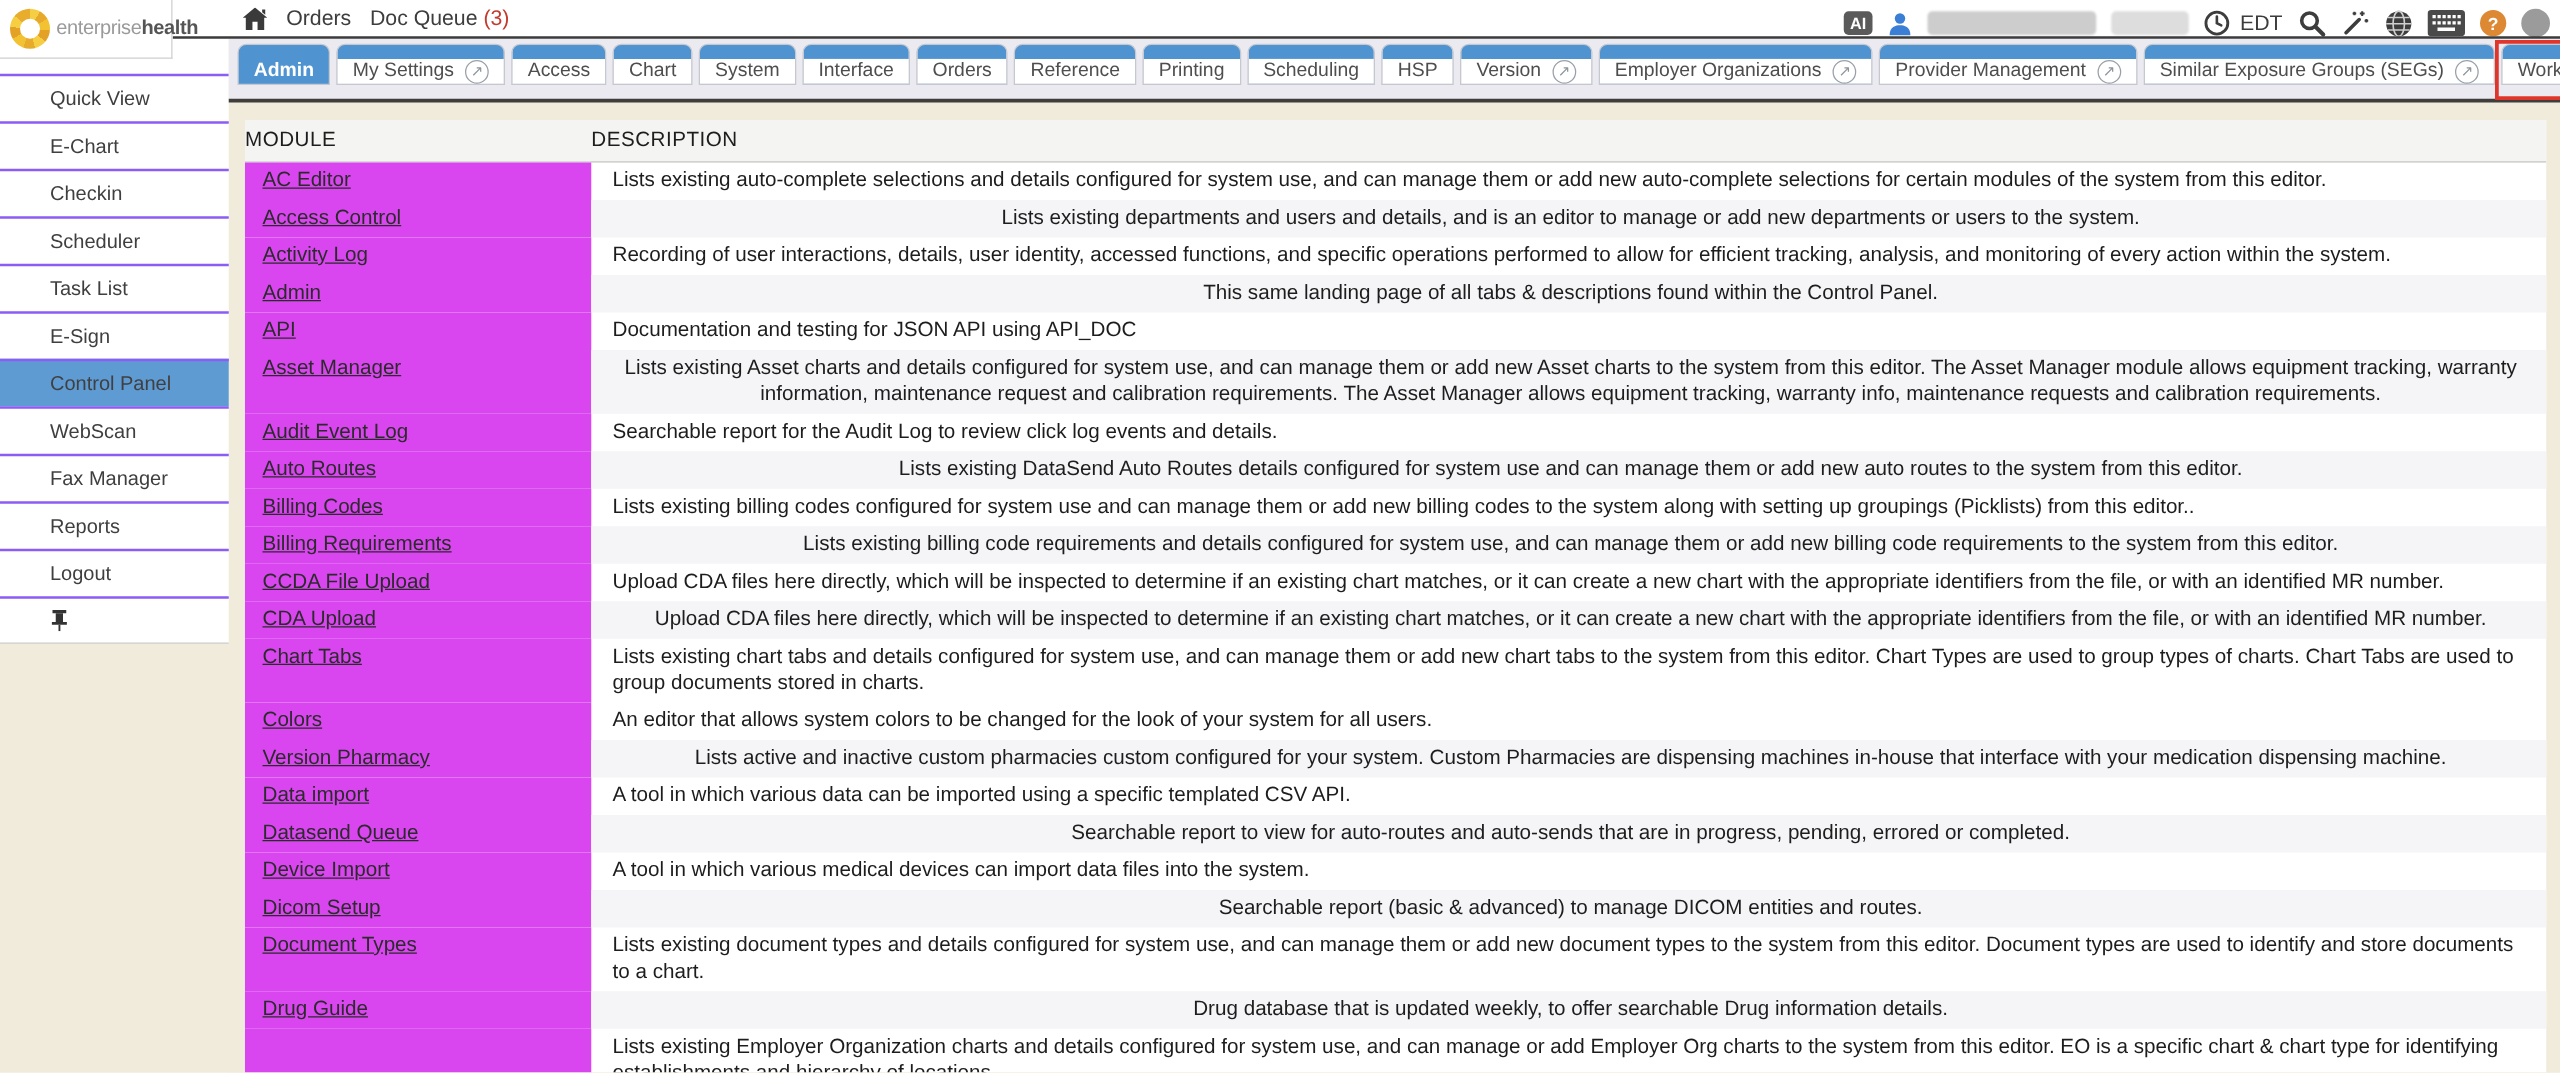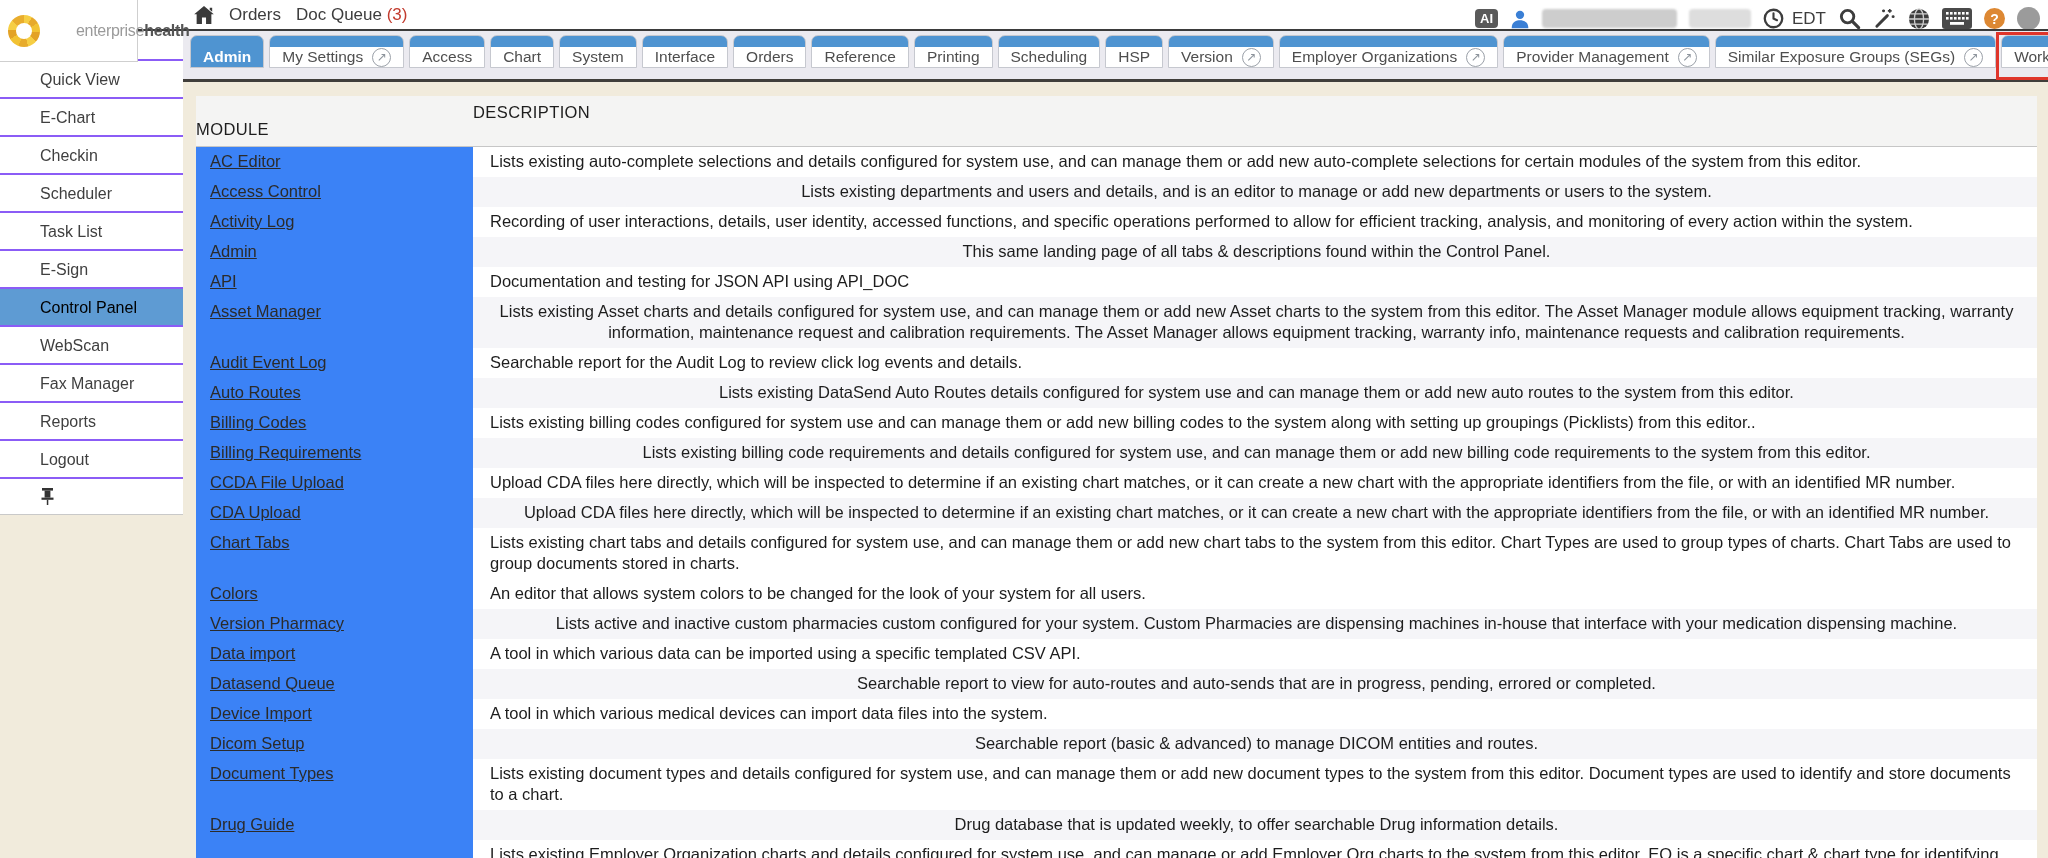--- a/index.html
+++ b/index.html
@@ -2,21 +2,21 @@
 <html><head>
 <meta charset="utf-8">
 <style>
   * { margin:0; padding:0; box-sizing:border-box; }
   html,body { width:2048px; height:858px; overflow:hidden; font-family:"Liberation Sans", sans-serif; background:#f1ebdc; }
   #app { position:relative; width:2048px; height:858px; }
 
   
   .topbar { position:absolute; top:0; left:0; right:0; height:31px; background:#ffffff; z-index:20; }
   .topbar-line { position:absolute; top:29px; left:138px; right:0; height:2px; background:#3b3b3b; }
-  .logo-box { position:absolute; top:0; left:0; width:138px; height:62px; background:#fff; border-right:1px solid #cfcfcf; border-bottom:1px solid #cfcfcf; z-index:30; display:flex; align-items:center; padding-left:8px;gap:31px; }
+  .logo-box { position:absolute; top:0; left:0; width:138px; height:47px; background:#fff; border-right:1px solid #cfcfcf; border-bottom:1px solid #cfcfcf; z-index:30; display:flex; align-items:center; padding-left:8px; }
   .logo-ring { width:32px; height:32px; border-radius:50%; background:conic-gradient(#f6ce44 0 30deg,#e7a92b 30deg 60deg,#f2c233 60deg 95deg,#e3a226 95deg 130deg,#f6ce44 130deg 165deg,#e7ab2c 165deg 200deg,#f2c233 200deg 240deg,#e3a226 240deg 275deg,#f6ce44 275deg 310deg,#e9ad2d 310deg 360deg); position:relative; flex:0 0 auto; }
   .logo-ring::after { content:""; position:absolute; inset:8px; background:#fff; border-radius:50%; }
   .logo-text { margin-left:5px; font-size:16px; color:#9a9a9a; letter-spacing:-0.3px; white-space:nowrap; }
   .logo-text b { color:#555; }
   .top-nav { position:absolute; left:194px; top:0; height:29px; display:flex; align-items:center; gap:15px; }
   .top-nav .crumb { font-size:17px; color:#3d3d3d; white-space:nowrap; cursor:pointer; }
   .count-red { color:#c23b2e; }
   .top-right { position:absolute; right:8px; top:4px; height:29px; display:flex; align-items:center; gap:12px; }
   .ai-badge { background:#5a5a5a; color:#fff; font-weight:bold; font-size:13px; border-radius:4px; padding:3px 5px; line-height:1; }
   .blurbar { height:19px; border-radius:4px; background:#cdcdcd; filter:blur(1px); }
@@ -33,31 +33,31 @@
   .tab .tlabel { font-size:15.5px; color:#4e4e4e; line-height:20px; }
   .tab.active { background:#4f94d1; }
   .tab.active .tlabel { color:#fff; font-weight:bold; }
   .ext-icon { width:19px; height:19px; border:1px solid #9aa0a8; border-radius:50%; color:#8d949c; font-size:12px; line-height:17px; text-align:center; margin-left:9px; margin-top:1px; flex:0 0 auto; }
   .red-frame { position:absolute; top:-4px; left:-6px; right:-6px; bottom:-13px; border:3px solid #df352b; pointer-events:none; }
 
   
   .sidebar { position:absolute; top:31px; left:0; width:183px; background:#ffffff; z-index:5; }
   .sidebar .spacer { height:28px; }
   .side-item { height:38px; line-height:37px; padding-left:40px; font-size:16px; color:#3f3f3f; border-top:2px solid #8b5cf6; cursor:pointer; white-space:nowrap; }
-  .side-item.active { background:#5e9bd3; color:#000000; }
+  .side-item.active { background:#5e9bd3; color:#404040; }
   .side-item.pin-row { display:flex; align-items:center; border-bottom:1px solid #c9c9c9; }
 
   
   .content { position:absolute; top:82px; left:183px; right:0; bottom:0; background:#f1ebdc; }
   .mod-table { position:absolute; top:14px; left:13px; right:11px; bottom:0; background:#fff; overflow:hidden; }
   .trow { display:flex; align-items:stretch; }
   .thead { background:#f4f4f3; border-bottom:1px solid #c6c6c6; }
   .thead .hcell { font-size:14px; color:#8f8f8f; letter-spacing:0.4px; padding:6px 0 6px 0; }
-  .mcol { width:277px; flex:0 0 277px; background:#3b82f6; padding:4px 10px 5px 14px; }
-  .thead .mcol { background:#f4f4f3;margin-top:17px; }
+  .mcol { width:277px; flex:0 0 277px; background:#d946ef; padding:4px 10px 5px 14px; }
+  .thead .mcol { background:#f4f4f3; }
   .dcol { flex:1; padding:4px 14px 5px 17px; }
   .trow.alt .dcol { background:#f5f5f8;text-align:center; }
   .trow .dcol, .trow .mcol { font-size:16.5px; line-height:21px; color:#1d1d1d; min-height:30px; }
   .mod-link { color:#2b2b2b; text-decoration:underline; cursor:pointer; white-space:nowrap; }
 
   svg.gl { display:block; }
 </style>
 </head>
 <body>
 

